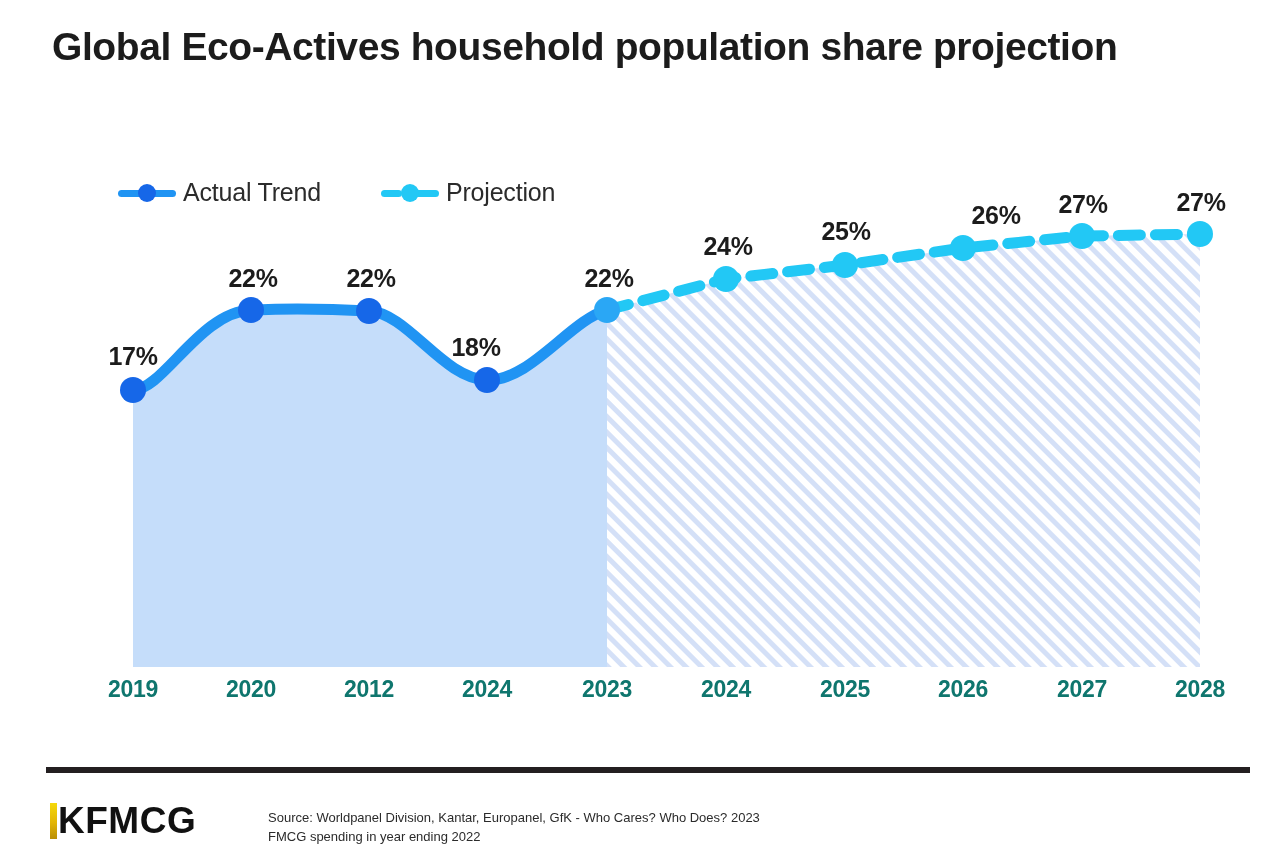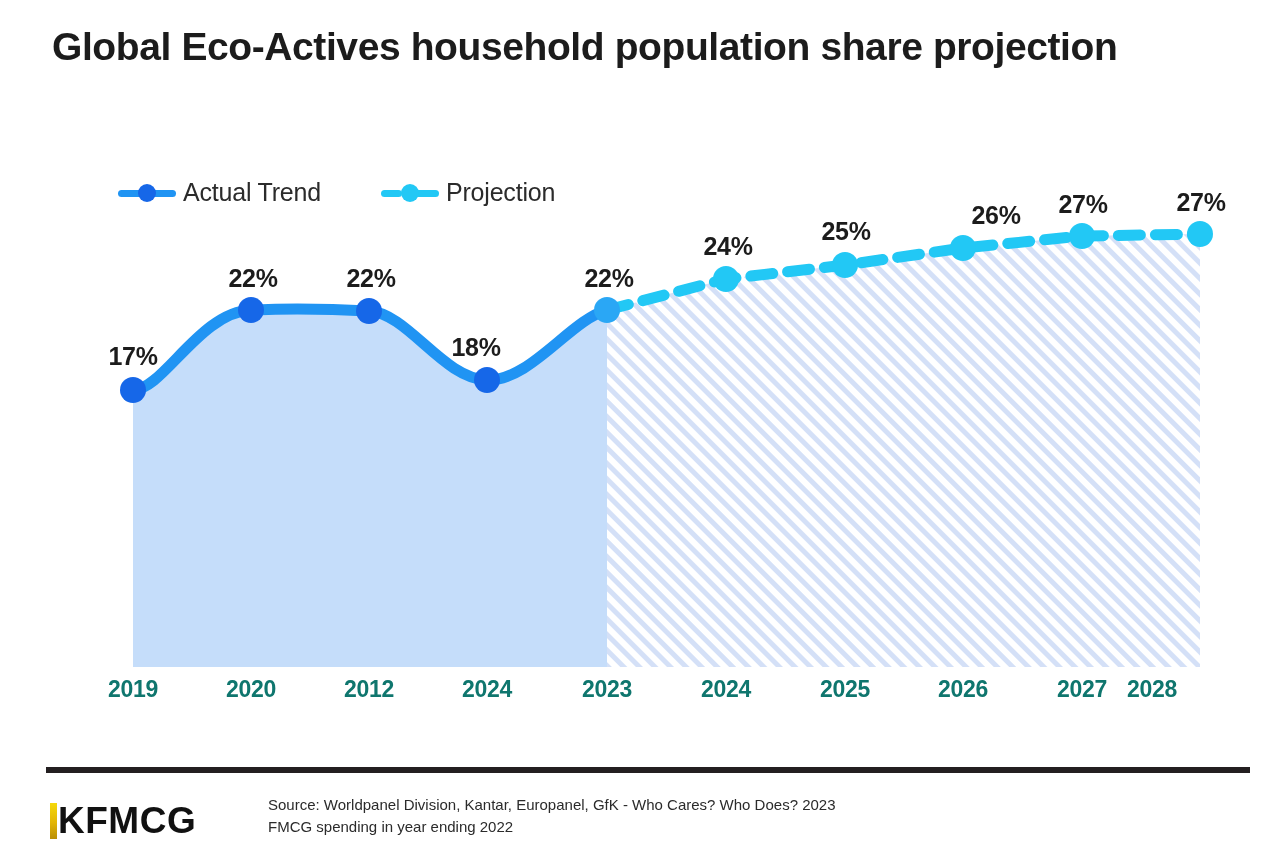--- a/index.html
+++ b/index.html
@@ -147,22 +147,22 @@
   .logo-text {
     font-size: 37px;
     font-weight: bold;
     letter-spacing: 0.5px;
     color: #111111;
     line-height: 36px;
   }
   .source {
     position: absolute;
     left: 268px;
-    top: 4px;
-    font-size: 15px;
+    top: 19px;
+    font-size: 13px;
     font-weight: 500;
     color: #2b2b2b;
     line-height: 1.45;
     white-space: pre-line;
   }
 </style>
 </head>
 <body>
 
 <div class="chart-title">Global Eco-Actives household population share projection</div>
@@ -243,21 +243,21 @@
 
   <div class="xtick" style="left:133px;">2019</div>
   <div class="xtick" style="left:251px;">2020</div>
   <div class="xtick" style="left:369px;">2012</div>
   <div class="xtick" style="left:487px;">2024</div>
   <div class="xtick" style="left:607px;">2023</div>
   <div class="xtick" style="left:726px;">2024</div>
   <div class="xtick" style="left:845px;">2025</div>
   <div class="xtick" style="left:963px;">2026</div>
   <div class="xtick" style="left:1082px;">2027</div>
-  <div class="xtick" style="left:1152px;text-align:center;">2028</div>
+  <div class="xtick" style="left:1200px;text-align:center;">2028</div>
 
 </div>
 
 <div class="footer-rule"></div>
 
 <div class="footer">
   <div class="logo">
     <span class="logo-bar"></span>
     <span class="logo-text">K</span>
     <span class="logo-text">FMCG</span>

